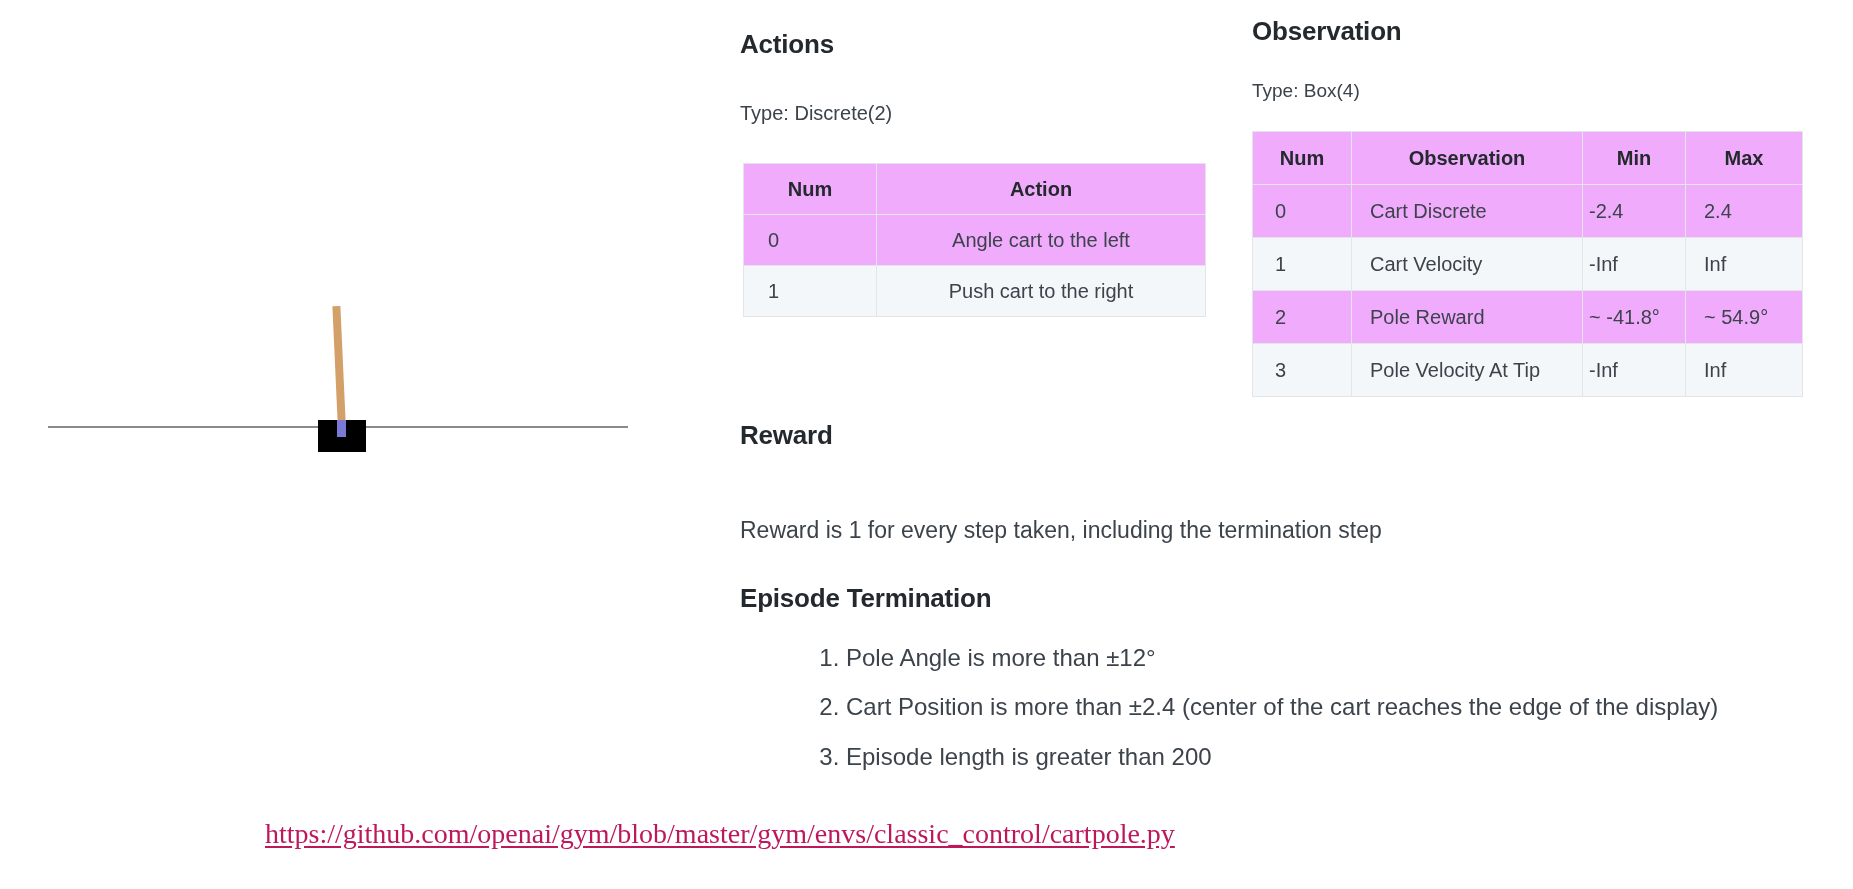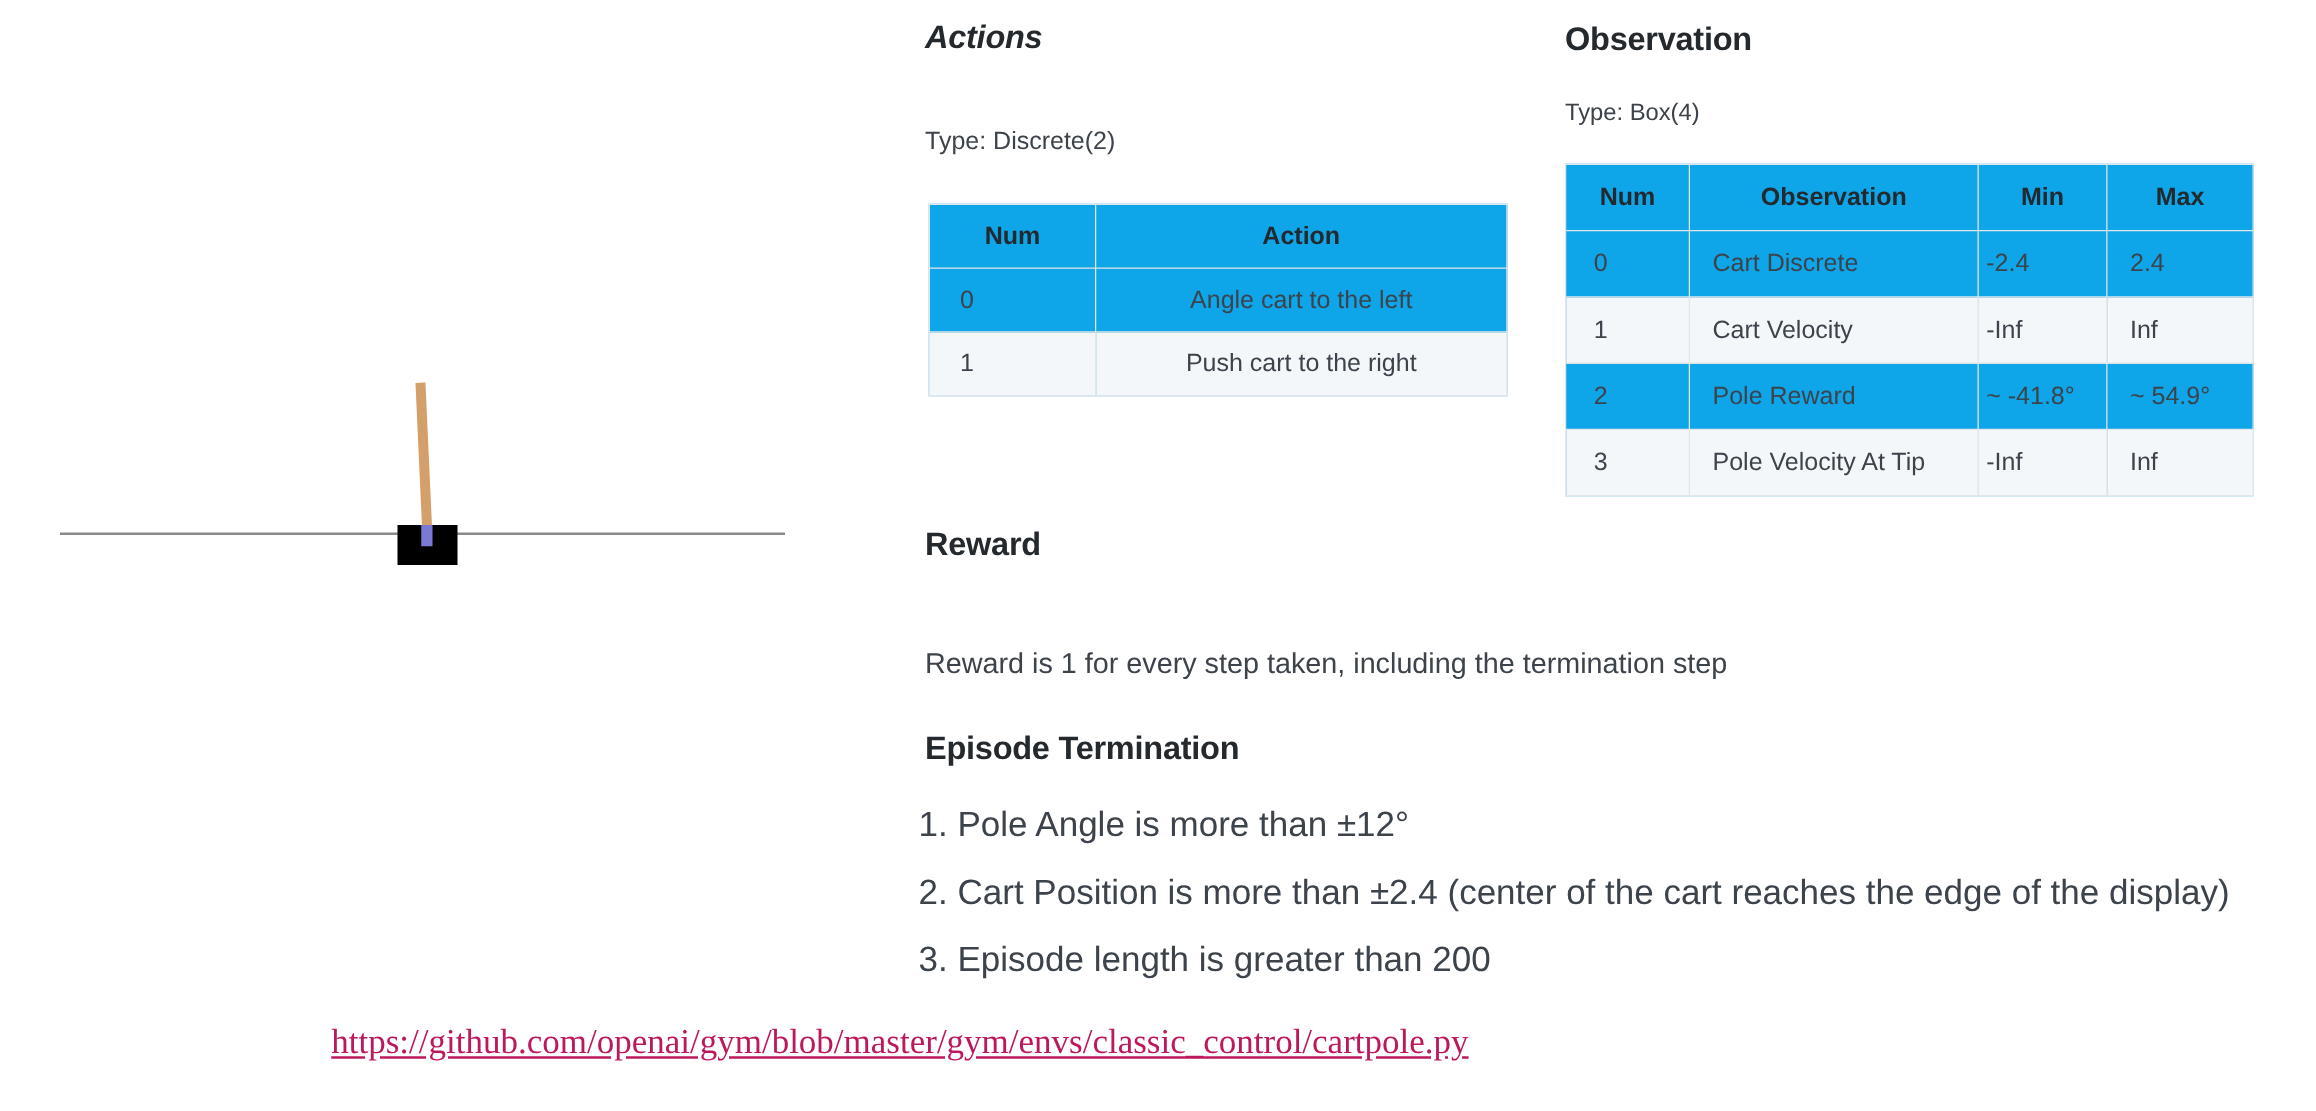--- a/index.html
+++ b/index.html
@@ -73,21 +73,21 @@
     font-weight: normal;
     color: #3c434b;
     margin: 0;
   }
 
   
   table.spec-table {
     border-collapse: collapse;
     font-size: 20px;
     color: #3c434b;
-    background: #0ea5e9;
+    background: #f0abfc;
   }
   table.spec-table th,
   table.spec-table td {
     border: 1px solid #e3e6e8;
     font-weight: normal;
     white-space: nowrap;
   }
   table.spec-table thead th {
     font-weight: bold;
     color: #24292e;
@@ -134,25 +134,25 @@
   #observation-table thead .c-obs,
   #observation-table thead .c-min,
   #observation-table thead .c-max { text-align: center; padding: 0 10px; }
 
   
   #reward-heading   { position: absolute; left: 740px; top: 420px; }
   #reward-text      { position: absolute; left: 740px; top: 494px; font-size: 23px; color: #3c434b; }
   #termination-heading { position: absolute; left: 740px; top: 583px; }
   #termination-list {
     position: absolute;
-    left: 720px;
+    left: 800px;
     top: 645px;
     margin: 0;
     padding: 0 0 0 46px;
-    font-size: 28px;
+    font-size: 24px;
     color: #3c434b;
     list-style-type: decimal;
   }
   #termination-list li { margin-bottom: 23px; line-height: 1.1; }
 
   
   #source-link {
     position: absolute;
     left: 265px;
     top: 818px;
@@ -167,21 +167,21 @@
 </head>
 <body>
 
 <div id="cartpole-figure">
   <div id="cartpole-track"></div>
   <div id="cartpole-pole"></div>
   <div id="cartpole-cart"></div>
   <div id="cartpole-axle"></div>
 </div>
 
-<h2 class="section-heading" style="position:absolute;left:740px;top:14px;font-style:italic;">Actions</h2>
+<h2 class="section-heading" style="position:absolute;left:740px;top:29px;">Actions</h2>
 <p class="type-line" style="position:absolute;left:740px;top:102px;">Type: Discrete(2)</p>
 
 <table class="spec-table" id="actions-table">
   <thead>
     <tr>
       <th class="col-num">Num</th>
       <th class="col-action">Action</th>
     </tr>
   </thead>
   <tbody>

